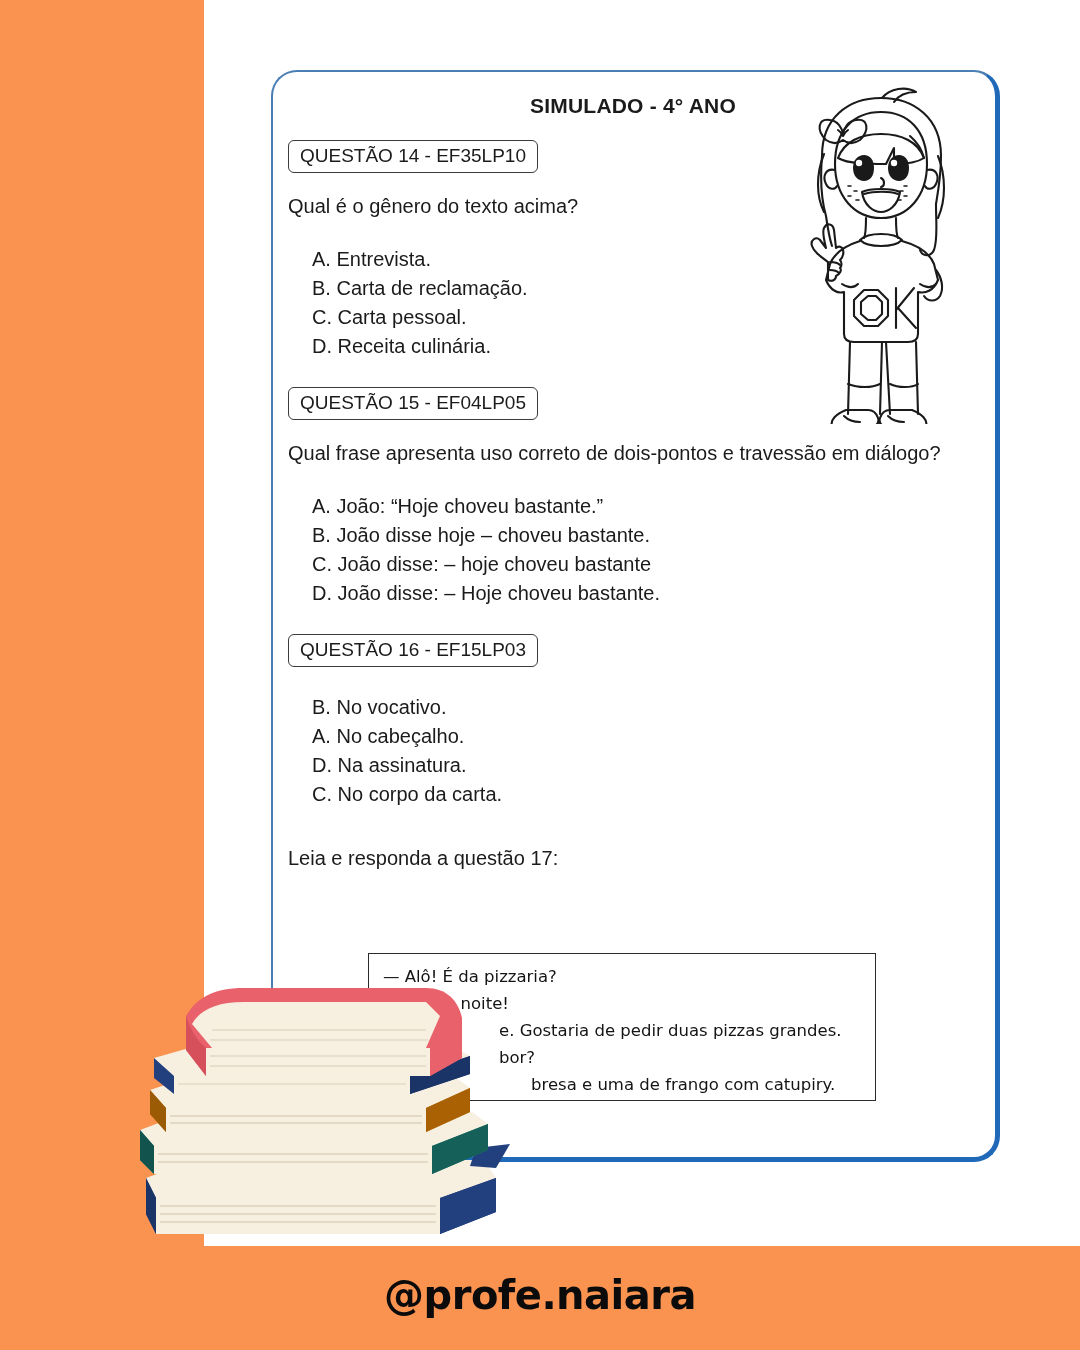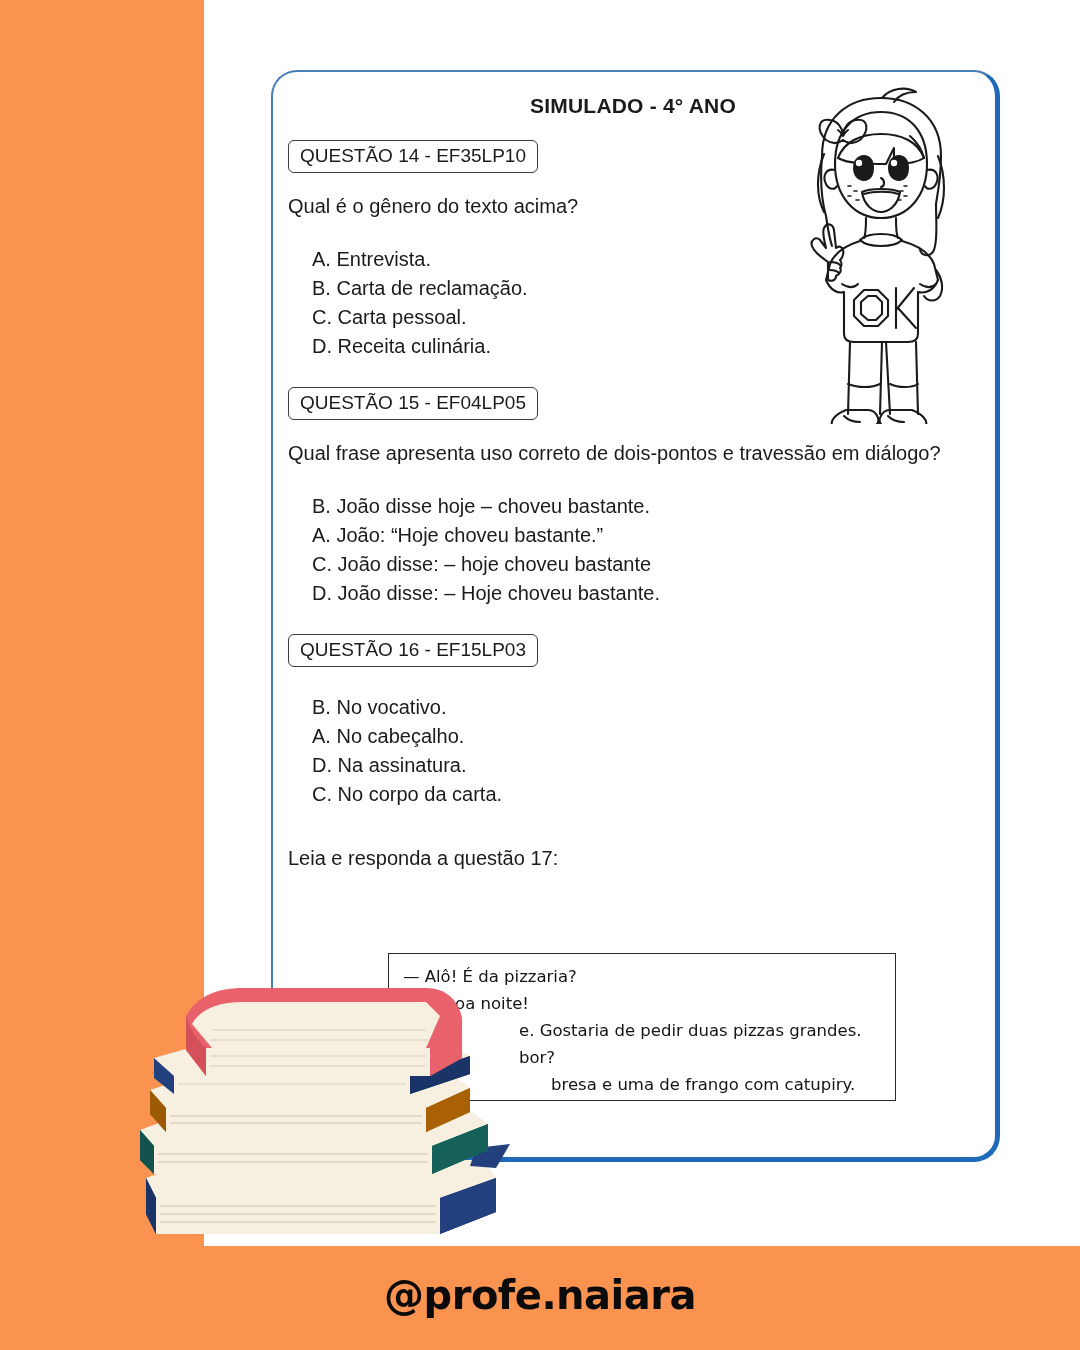--- a/index.html
+++ b/index.html
@@ -99,21 +99,21 @@
   .tag-row-16 { margin-top: 26px; }
 
   .lead-in {
     font-size: 20px;
     margin: 38px 0 0 0;
   }
 
   
   #dialog-box {
     position: absolute;
-    left: 388px; top: 953px;
+    left: 368px; top: 953px;
     width: 508px; height: 148px;
     border: 1.6px solid #2b2b2b;
     box-sizing: border-box;
     background: #ffffff;
     font-family: "DejaVu Sans", sans-serif;
     font-size: 16.5px;
     line-height: 1.63;
     padding: 10px 0 0 14px;
     color: #141414;
     overflow: hidden;
@@ -166,22 +166,22 @@
       <div class="opt">B. Carta de reclamação.</div>
       <div class="opt">C. Carta pessoal.</div>
       <div class="opt">D. Receita culinária.</div>
     </div>
   </div>
 
   <div class="tag-row-15">
     <span class="q-tag">QUESTÃO 15 - EF04LP05</span>
     <div class="q-stem justified">Qual frase apresenta uso correto de dois-pontos e travessão em diálogo?</div>
     <div class="options">
+      <div class="opt">A. João: “Hoje choveu bastante.”</div>
       <div class="opt">B. João disse hoje – choveu bastante.</div>
-      <div class="opt">A. João: “Hoje choveu bastante.”</div>
       <div class="opt">C. João disse: – hoje choveu bastante</div>
       <div class="opt">D. João disse: – Hoje choveu bastante.</div>
     </div>
   </div>
 
   <div class="tag-row-16">
     <span class="q-tag">QUESTÃO 16 - EF15LP03</span>
     <div class="options">
       <div class="opt">B. No vocativo.</div>
       <div class="opt">A. No cabeçalho.</div>

